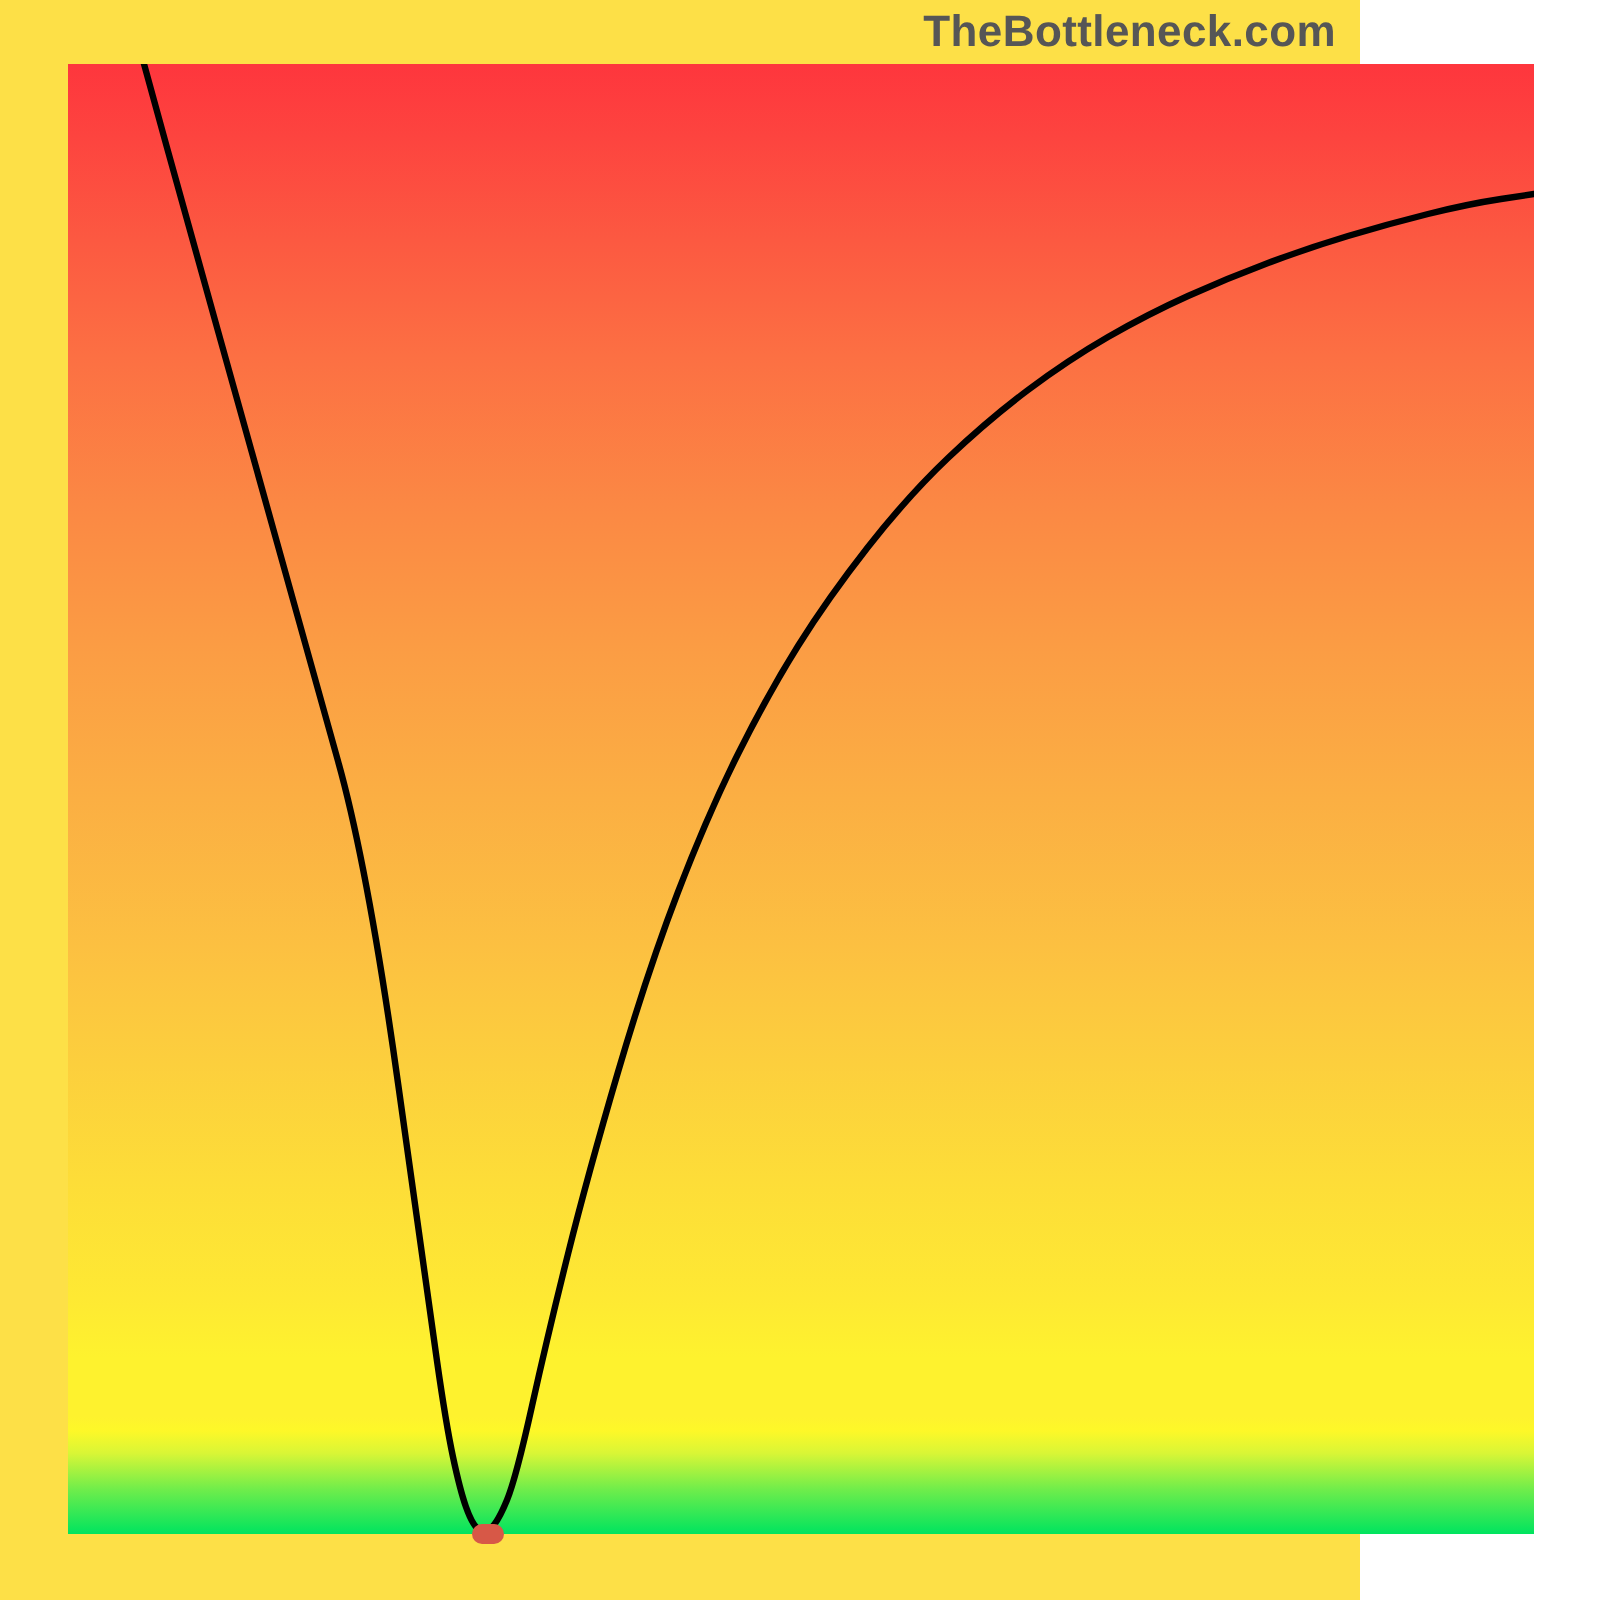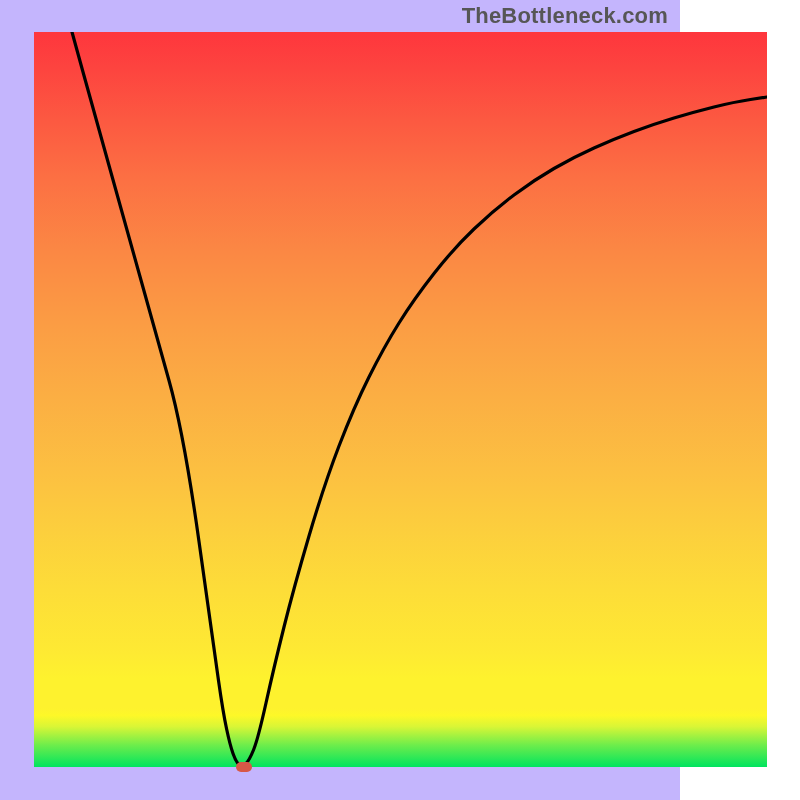--- a/index.html
+++ b/index.html
@@ -7,21 +7,21 @@
     padding: 0;
     width: 800px;
     height: 800px;
     background: #ffffff;
     overflow: hidden;
   }
   .frame {
     position: relative;
     width: 680px;
     height: 800px;
-    background: #c4b5fd;
+    background: #fde047;
     text-decoration: underline;
   }
   .watermark {
     position: absolute;
     top: 3px;
     right: 12px;
     font-family: Arial, Helvetica, sans-serif;
     font-size: 22px;
     color: #565656;
     letter-spacing: 0.2px;

